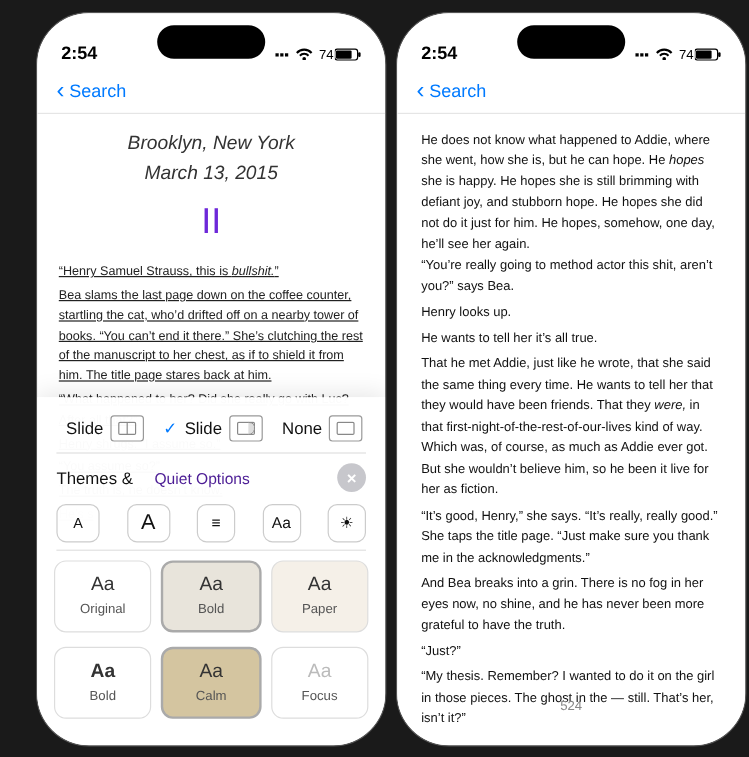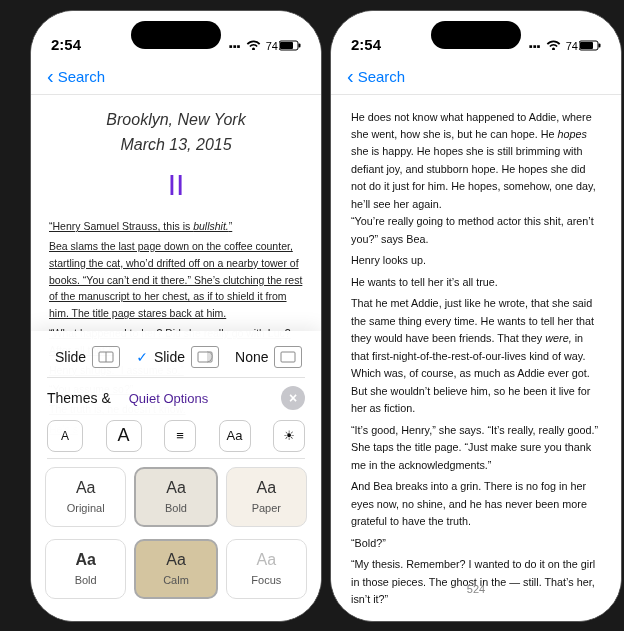--- a/index.html
+++ b/index.html
@@ -473,21 +473,21 @@
 
       <div class="book-content-right" style="padding:14px 20px 30px;font-size:10.8px;line-height:1.62;color:#111;height:calc(100% - 84px);overflow:hidden;">
         <p style="margin-bottom:0;">He does not know what happened to Addie, where she went, how she is, but he can hope. He <em>hopes</em> she is happy. He hopes she is still brimming with defiant joy, and stubborn hope. He hopes she did not do it just for him. He hopes, somehow, one day, he’ll see her again.</p>
         <p style="margin-bottom:4px;">“You’re really going to method actor this shit, aren’t you?” says Bea.</p>
         <p style="margin-bottom:4px;">Henry looks up.</p>
         <p style="margin-bottom:4px;">He wants to tell her it’s all true.</p>
         <p style="margin-bottom:0;">That he met Addie, just like he wrote, that she said the same thing every time. He wants to tell her that they would have been friends. That they <em>were,</em> in that first-night-of-the-rest-of-our-lives kind of way. Which was, of course, as much as Addie ever got.</p>
         <p style="margin-bottom:4px;">But she wouldn’t believe him, so he been it live for her as fiction.</p>
         <p style="margin-bottom:4px;">“It’s good, Henry,” she says. “It’s really, really good.” She taps the title page. “Just make sure you thank me in the acknowledgments.”</p>
         <p style="margin-bottom:4px;">And Bea breaks into a grin. There is no fog in her eyes now, no shine, and he has never been more grateful to have the truth.</p>
-        <p style="margin-bottom:4px;">“Bold?”</p>
+        <p style="margin-bottom:4px;">“Just?”</p>
         <p style="margin-bottom:4px;">“My thesis. Remember? I wanted to do it on the girl in those pieces. The ghost in the — still. That’s her, isn’t it?”</p>
 
       </div>
 
       <div class="page-number">524</div>
     </div>
   </div>
 </div>
 
 </body></html>

